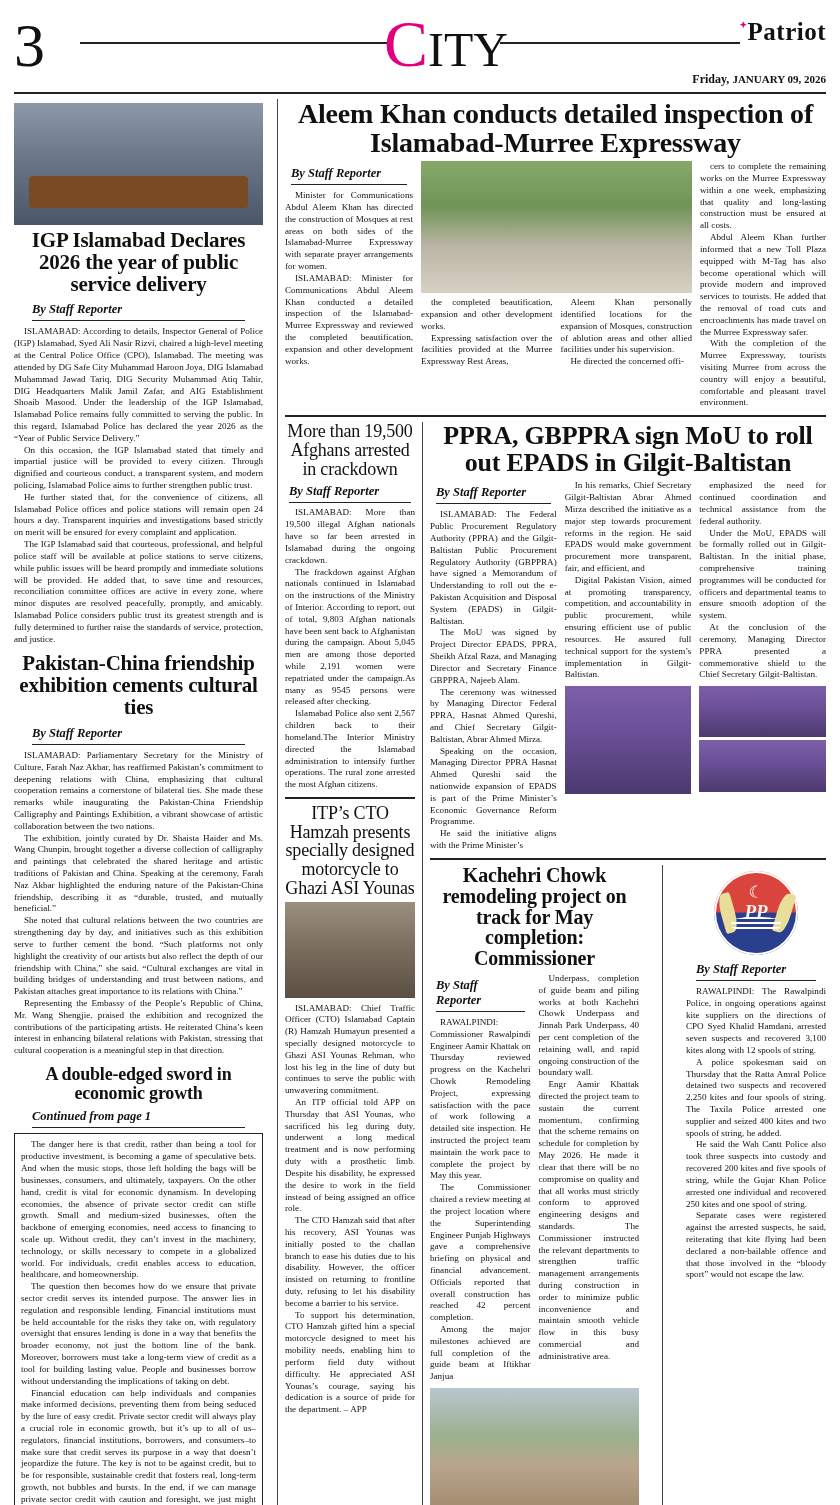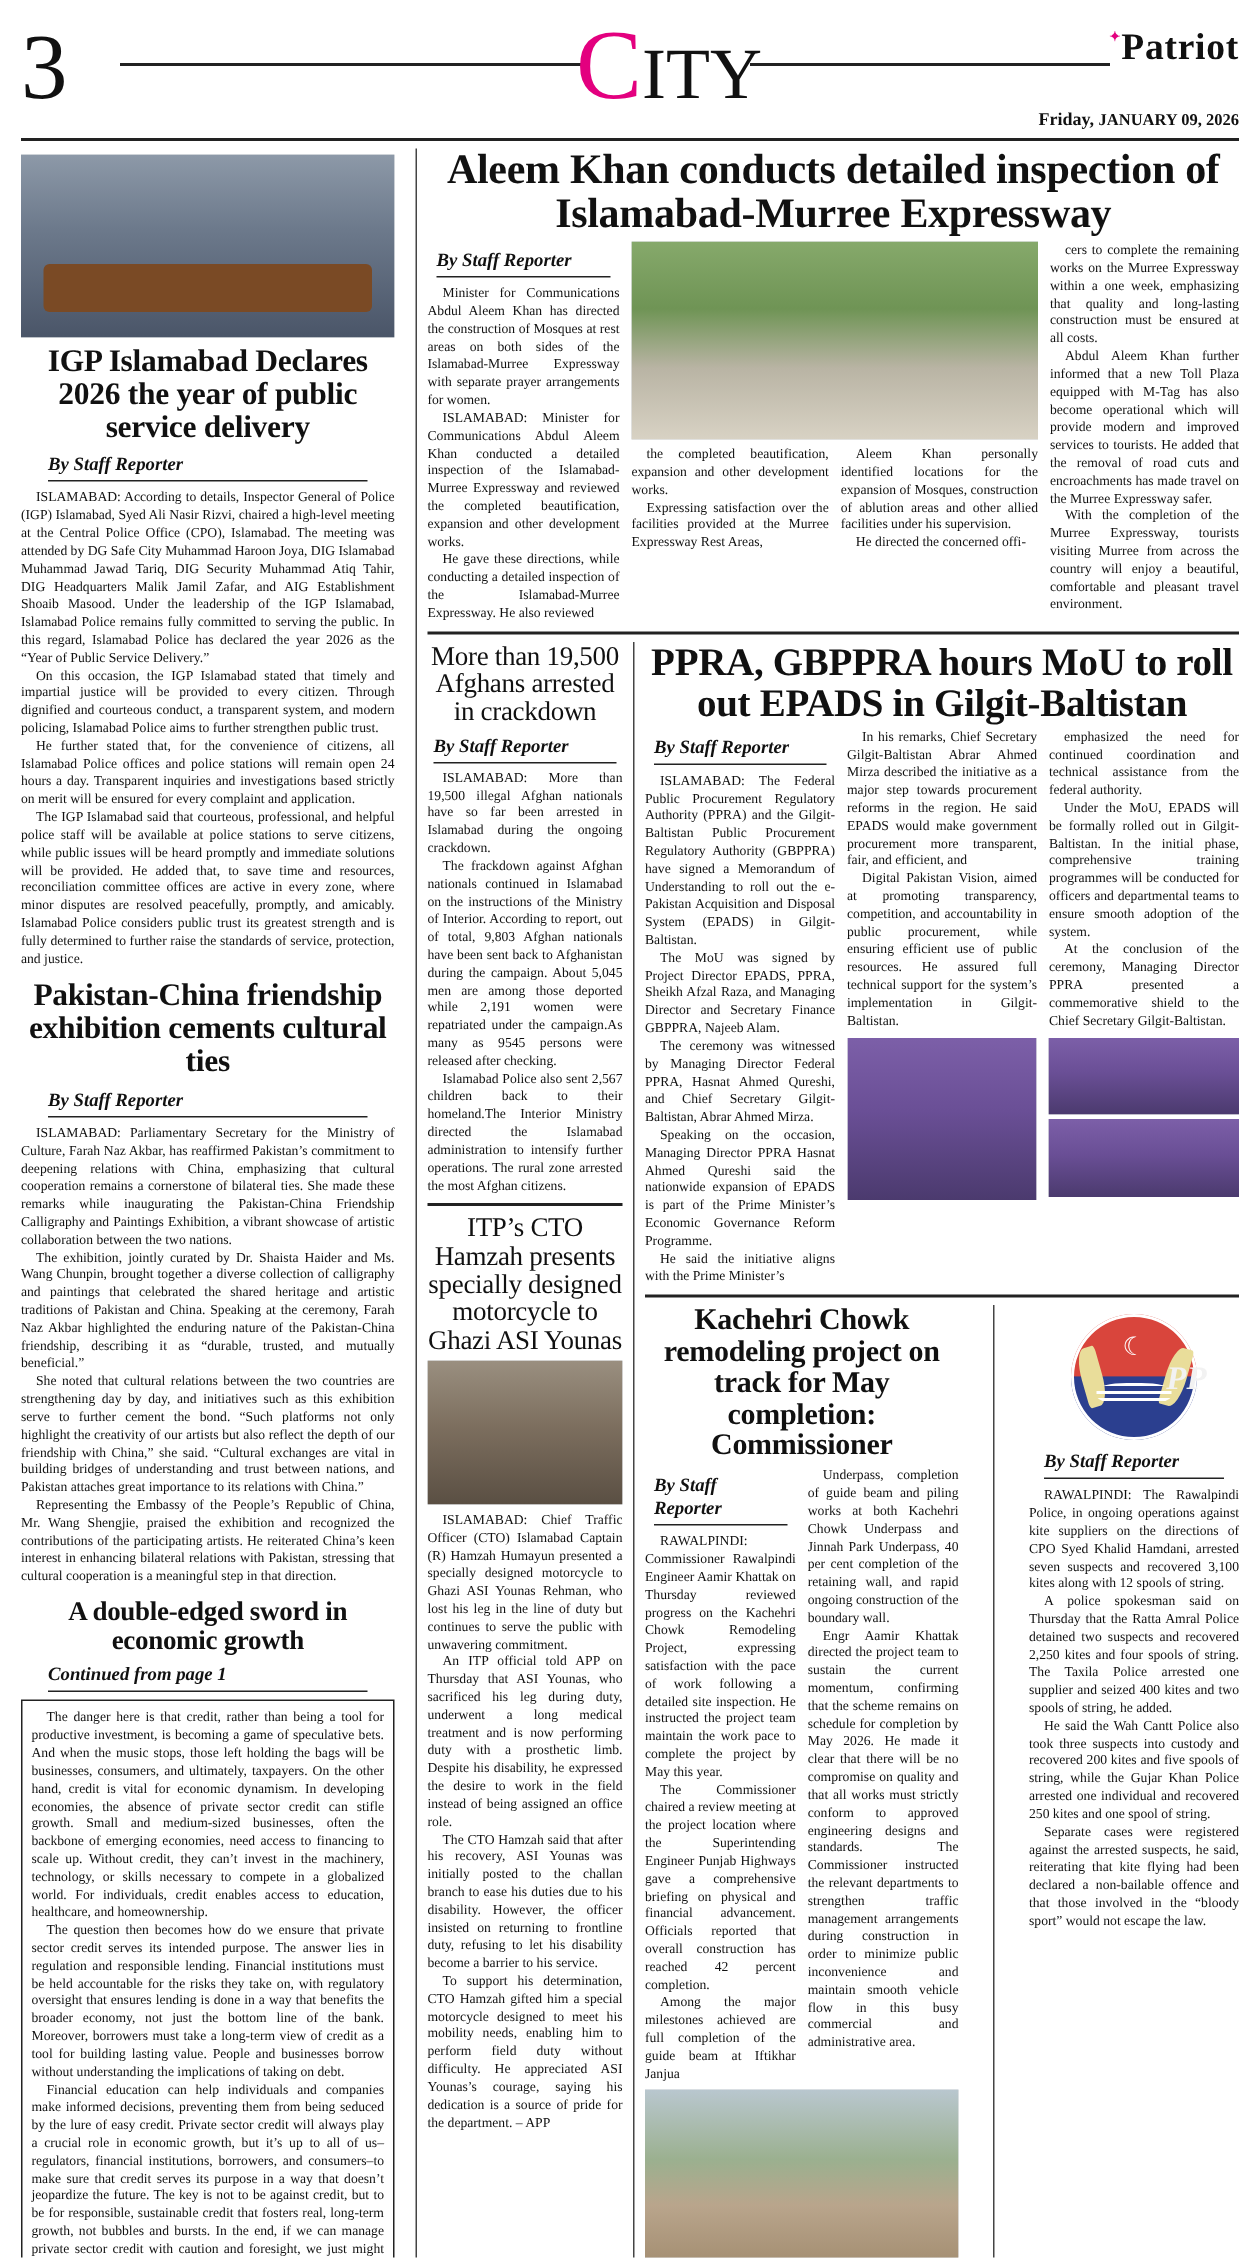--- a/index.html
+++ b/index.html
@@ -99,21 +99,21 @@
     width: 84px; height:84px; border-radius:50%;
     background: linear-gradient(180deg,#d9453c 0%,#d9453c 49%,#2b3f8f 50%,#2b3f8f 100%);
     position:relative; box-shadow: inset 0 0 0 2px #fff;
   }
   .crest-circle .moon {
     position:absolute; left:50%; top:13px; transform:translateX(-50%);
     color:#fff; font-size:17px; line-height:1;
   }
   .crest-circle .pp {
     position:absolute; left:50%; top:30px; transform:translateX(-50%);
-    color:#f2f2f2; font-size:22px; font-weight:700; font-style:italic;margin-left:35px;
+    color:#f2f2f2; font-size:19px; font-weight:700; font-style:italic;
   }
   .crest-circle .waves {
     position:absolute; left:20%; top:55%; width:60%; height:16%;
     background: repeating-linear-gradient(180deg,#fff 0 2px,transparent 2px 5px);
     border-radius: 40%;
   }
   .crest-circle .wheatL, .crest-circle .wheatR {
     position:absolute; top:26%; width:14px; height:48%;
     background:#e9dd9a; border-radius:50% 10% 50% 10%;
   }
@@ -192,21 +192,20 @@
     <div class="col-right">
 
       <div>
         <div class="hl h1" style="margin-bottom:4px;">Aleem Khan conducts detailed inspection of Islamabad-Murree Expressway</div>
         <div style="display:flex; gap:8px;">
           <div style="flex:0 0 128px;">
             <div class="byline" style="margin:2px 6px 5px;">By Staff Reporter</div>
             <div class="body">
               <p>Minister for Communications Abdul Aleem Khan has directed the construction of Mosques at rest areas on both sides of the Islamabad-Murree Expressway with separate prayer arrangements for women.</p>
               <p>ISLAMABAD: Minister for Communications Abdul Aleem Khan conducted a detailed inspection of the Islamabad-Murree Expressway and reviewed the completed beautification, expansion and other development works.</p>
-              <p>He gave these directions, while conducting a detailed inspection of the Islamabad-Murree Expressway. He also reviewed</p>
             </div>
           </div>
           <div style="flex:1 1 auto;">
             <div class="photo ph-road" style="height:132px;">
                 <div class="sky"></div>
               </div>
             <div style="display:flex; gap:8px; margin-top:4px;">
               <div style="flex:1 1 0;" class="body">
                 <p>the completed beautification, expansion and other development works.</p>
                 <p>Expressing satisfaction over the facilities provided at the Murree Expressway Rest Areas,</p>
@@ -256,21 +255,21 @@
               <p>To support his determination, CTO Hamzah gifted him a special motorcycle designed to meet his mobility needs, enabling him to perform field duty without difficulty. He appreciated ASI Younas’s courage, saying his dedication is a source of pride for the department. – APP</p>
             </div>
           </div>
         </div>
 
         <div class="vdiv"></div>
 
         <div style="flex:1 1 auto;">
 
           <div>
-            <div class="hl h1" style="font-size:26px; margin-bottom:4px;">PPRA, GBPPRA hours MoU to roll out EPADS in Gilgit-Baltistan</div>
+            <div class="hl h1" style="font-size:26px; margin-bottom:4px;">PPRA, GBPPRA sign MoU to roll out EPADS in Gilgit-Baltistan</div>
             <div style="display:flex; gap:8px;">
               <div style="flex:1 1 0;">
                 <div class="byline" style="margin:2px 6px 5px;">By Staff Reporter</div>
                 <div class="body">
                   <p>ISLAMABAD: The Federal Public Procurement Regulatory Authority (PPRA) and the Gilgit-Baltistan Public Procurement Regulatory Authority (GBPPRA) have signed a Memorandum of Understanding to roll out the e-Pakistan Acquisition and Disposal System (EPADS) in Gilgit-Baltistan.</p>
                   <p>The MoU was signed by Project Director EPADS, PPRA, Sheikh Afzal Raza, and Managing Director and Secretary Finance GBPPRA, Najeeb Alam.</p>
                   <p>The ceremony was witnessed by Managing Director Federal PPRA, Hasnat Ahmed Qureshi, and Chief Secretary Gilgit-Baltistan, Abrar Ahmed Mirza.</p>
                   <p>Speaking on the occasion, Managing Director PPRA Hasnat Ahmed Qureshi said the nationwide expansion of EPADS is part of the Prime Minister’s Economic Governance Reform Programme.</p>
                   <p>He said the initiative aligns with the Prime Minister’s</p>
                 </div>

